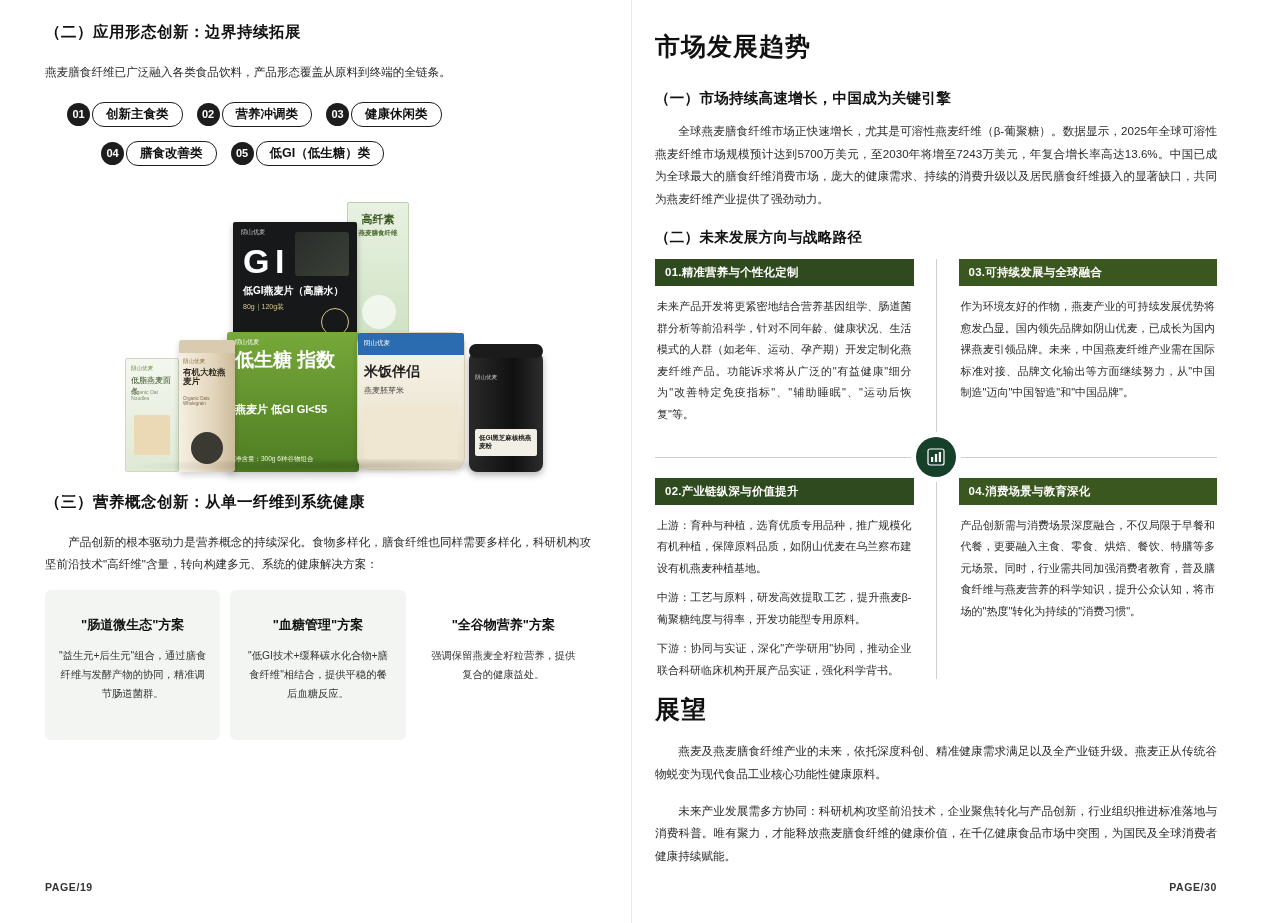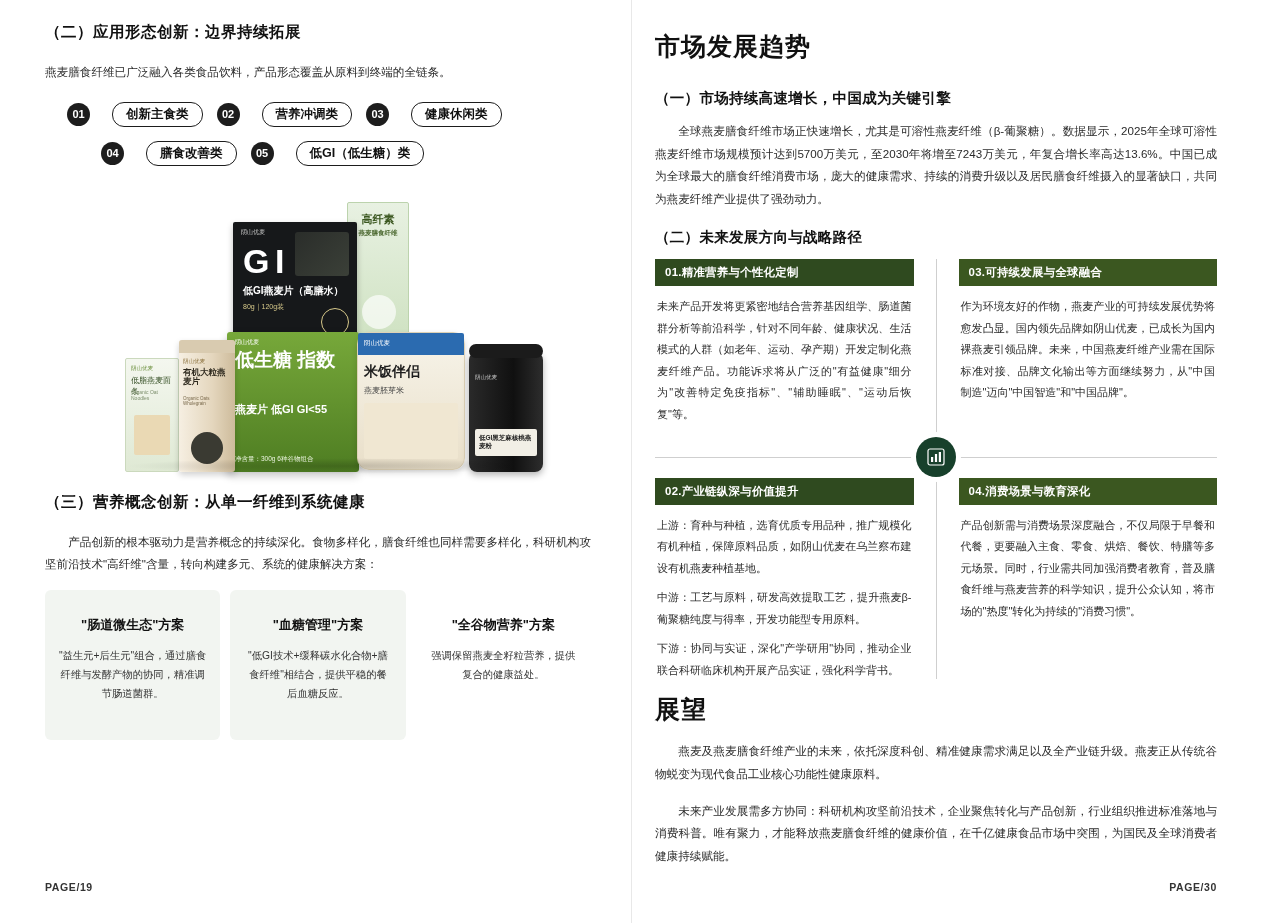--- a/index.html
+++ b/index.html
@@ -82,21 +82,21 @@
   }
   .pill-row {
     display: flex;
     gap: 14px;
     margin-bottom: 14px;
     padding-left: 22px;
   }
   .pill {
     display: flex;
     align-items: center;
-    gap: 22px;
+    gap: 2px;
   }
   .pill-num {
     width: 23px;
     height: 23px;
     border-radius: 50%;
     background: #1d1d1d;
     color: #fff;
     font-size: 11px;
     font-weight: bold;
     display: flex;

